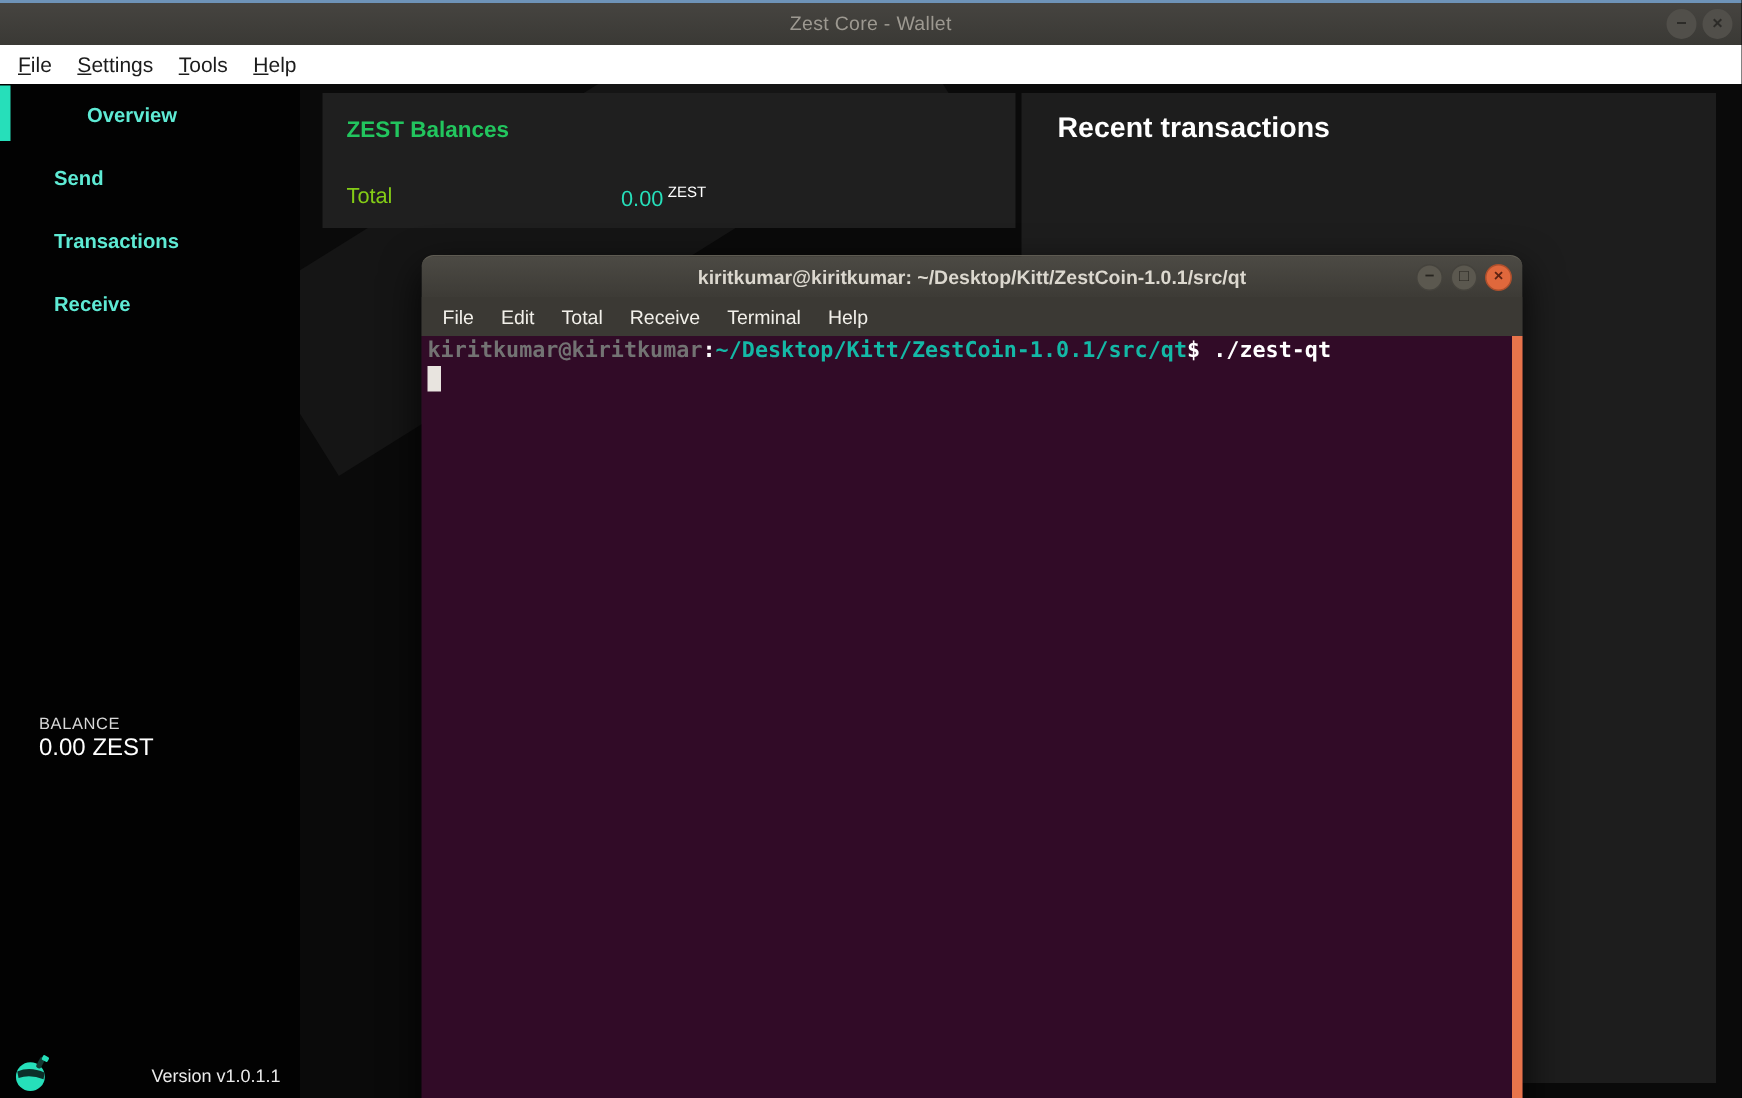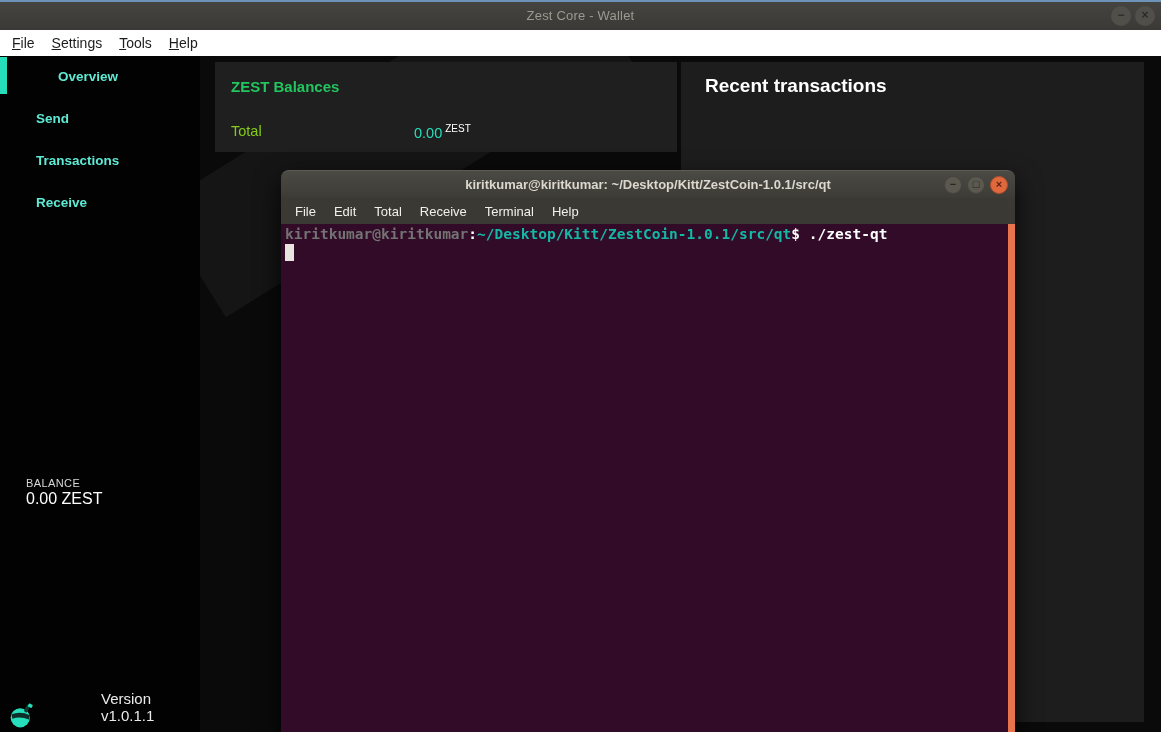--- a/index.html
+++ b/index.html
@@ -39,21 +39,21 @@
   
   #sidebar { position:absolute; top:56px; left:0; width:200px; bottom:0; background:#020202; z-index:10; }
   .active-bar { position:absolute; top:1px; left:0; width:7px; height:37px; background:#26dfba; }
   .side-item {
     height:42px; line-height:42px; padding-left:36px;
     font-weight:bold; font-size:13.5px; color:#5eead4; cursor:default;
   }
   .side-item.active { color:#5eead4; padding-left:58px; }
   .balance-label { position:absolute; top:402px; left:26px; font-size:11px; color:#d8d8d8; letter-spacing:.4px;margin-top:19px; }
   .balance-value { position:absolute; top:434px; left:26px; font-size:16px; color:#fff; }
-  .version { position:absolute; bottom:8px; left:101px; font-size:15px; color:#eaeaea; }
+  .version { position:absolute; bottom:8px; left:101px; font-size:12px; color:#eaeaea; }
   .logo { position:absolute; bottom:2px; left:8px; width:28px; height:28px; }
 
   
   #main { position:absolute; top:56px; left:200px; right:0; bottom:0; background:#0a0a0a; overflow:hidden; }
   .streak { position:absolute; background:#151515; z-index:0; }
   .streak1 { left:-45px; top:14px; width:480px; height:130px; transform:rotate(-32deg); }
   .streak2 { left:300px; top:560px; width:300px; height:60px; transform:rotate(-60deg); background:#131313; }
 
   .panel { position:absolute; background:#1f1f1f; z-index:1; }
   #balances-panel { left:15px; top:6px; width:462px; height:90px; }

